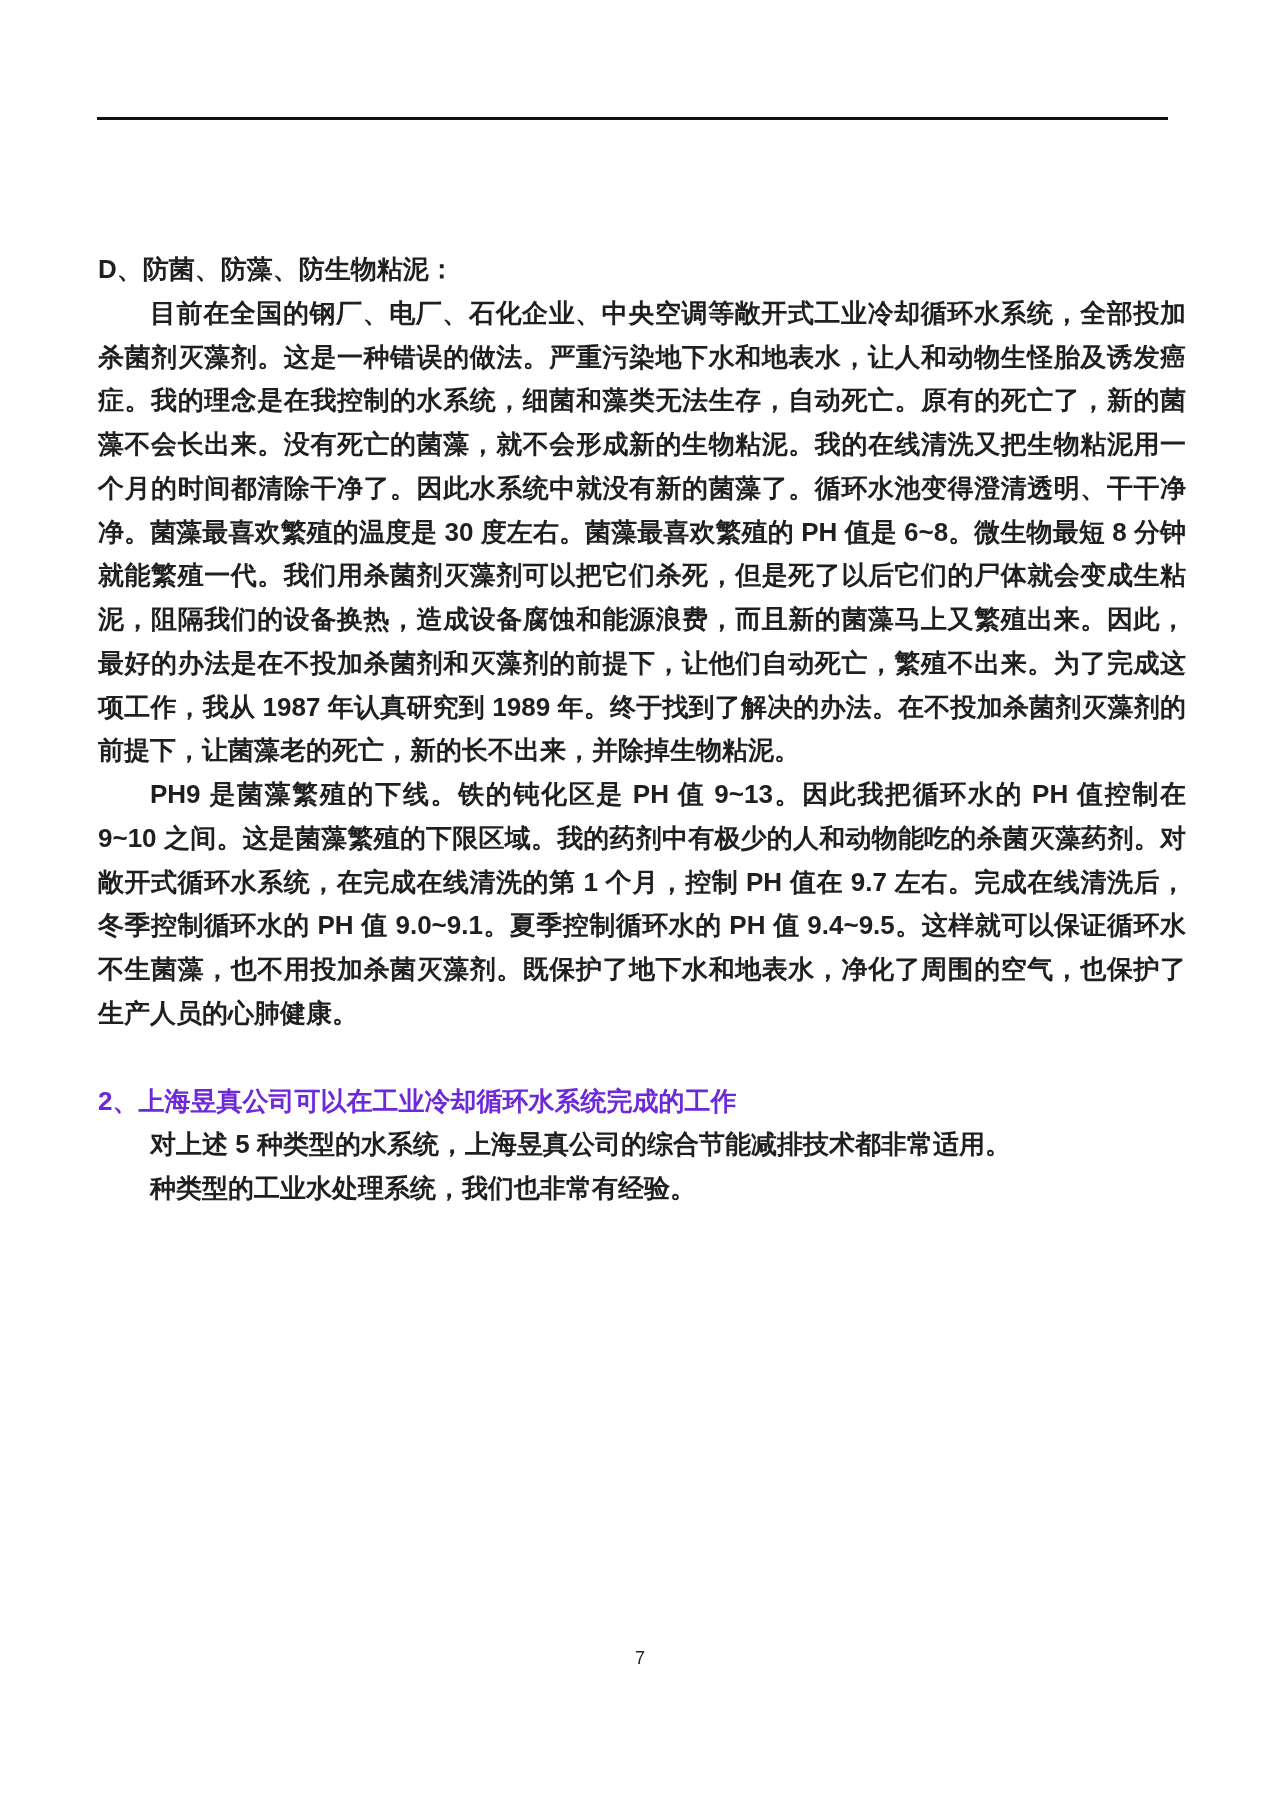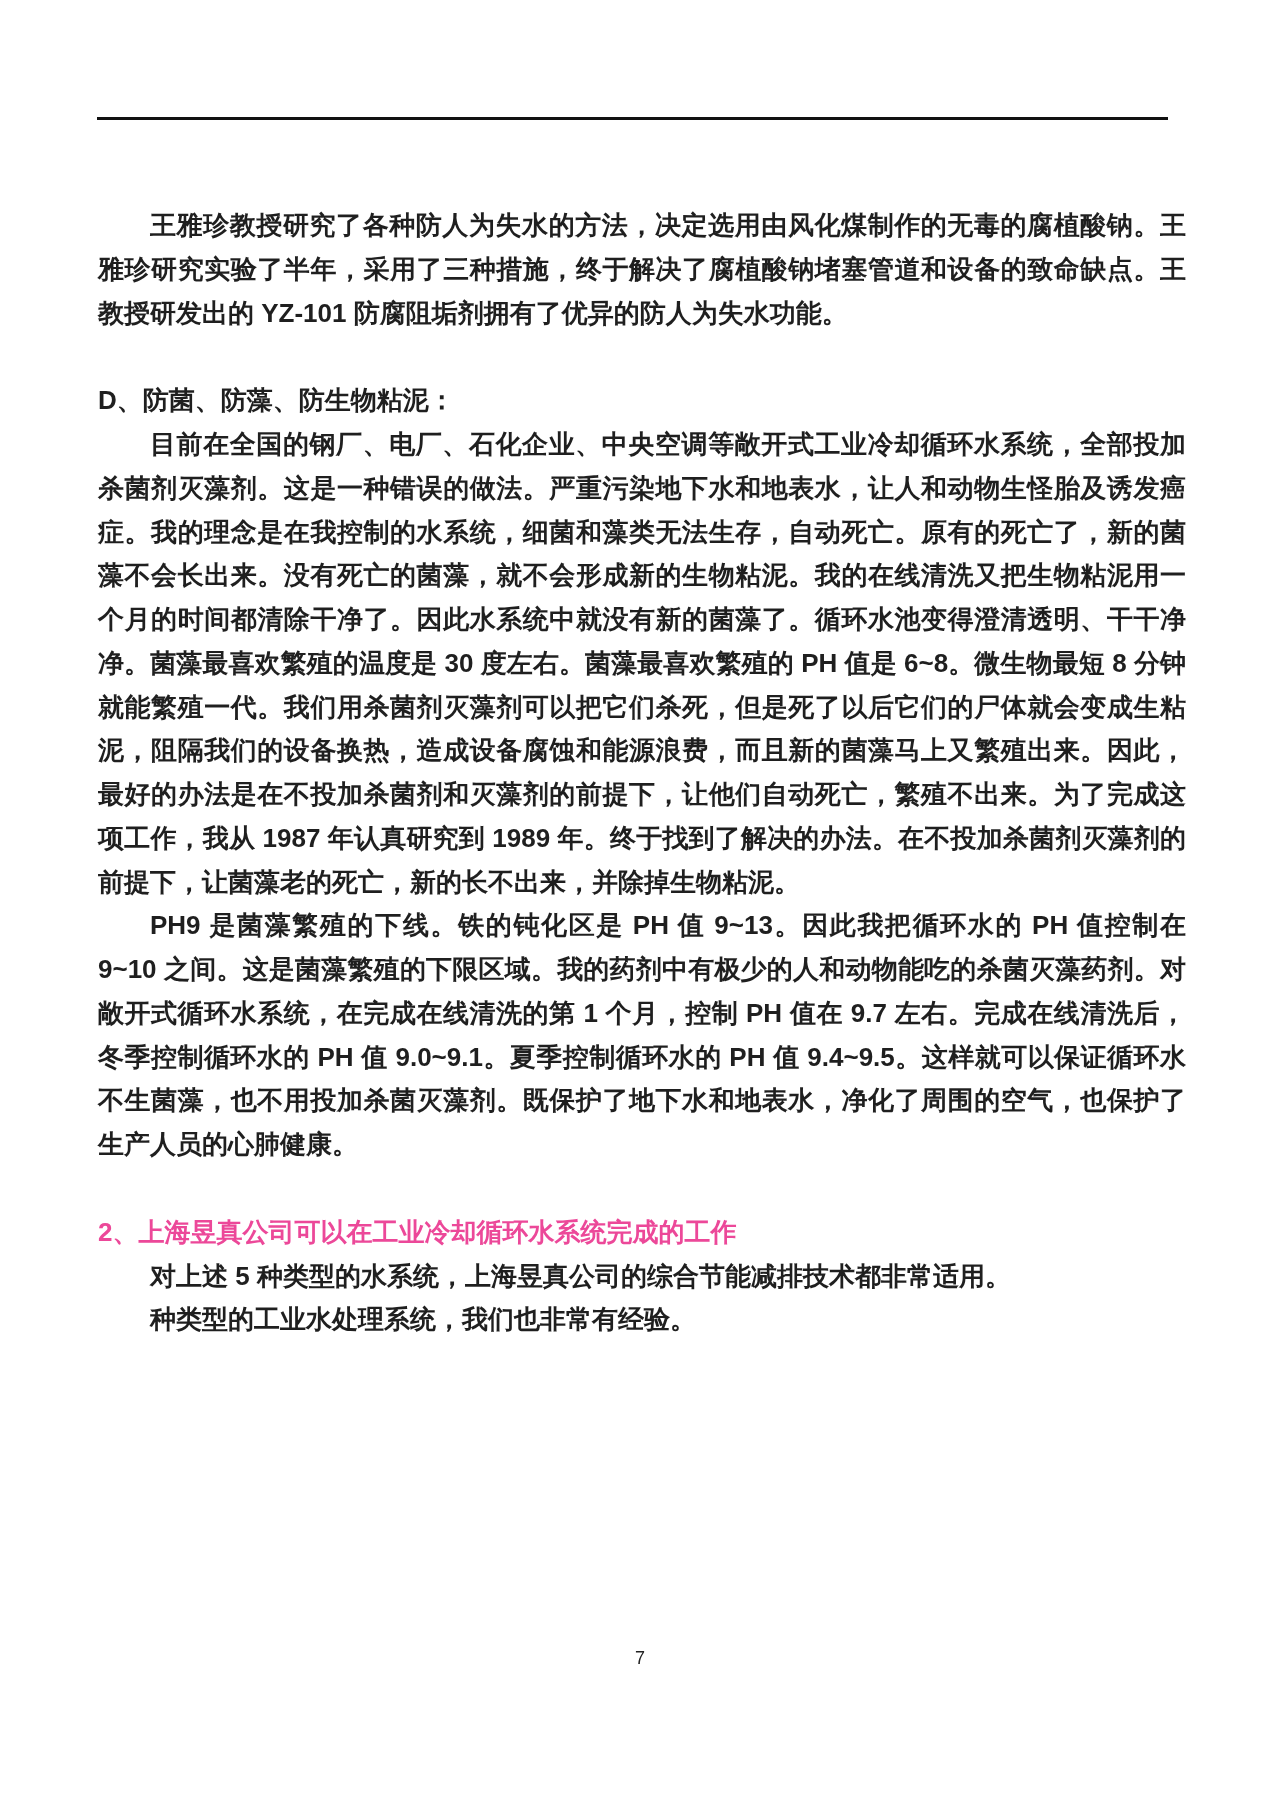--- a/index.html
+++ b/index.html
@@ -29,40 +29,39 @@
     font-size: 26px;
     line-height: 43.75px;
     font-weight: 700;
     text-align: justify;
     text-justify: inter-character;
   }
   .content p.body { text-indent: 2em; }
   .content p.heading { text-indent: 0; margin-top: 44px; }
   .seg-default { color: #1f1f1f; }
   .seg-red { color: #c00000; }
-  .seg-green { color: #ec4899; }
+  .seg-green { color: #6d28d9; }
   .page-number {
     position: absolute;
     left: 0;
     right: 0;
     top: 1648px;
     text-align: center;
     font-size: 18px;
     font-weight: 400;
     color: #222222;
     font-family: "Liberation Sans", "DejaVu Sans", sans-serif;
   }
 </style>
 </head>
 <body>
 
 <div class="page">
   <div class="header-rule"></div>
   <div class="content" id="content">
-      <p class="body"><span class="seg-default">王雅珍教授研究了各种防人为失水的方法，决定选用由风化煤制作的无毒的腐植酸钠。王雅珍研究实验了半年，采用了三种措施，终于解决了腐植酸钠堵塞管道和设备的致命缺点。王教授研发出的 YZ-101 防腐阻垢剂拥有了优异的防人为失水功能。</span></p>
       <p class="heading"><span class="seg-default">D、防菌、防藻、防生物粘泥：</span></p>
       <p class="body"><span class="seg-default">目前在全国的钢厂、电厂、石化企业、中央空调等敞开式工业冷却循环水系统，全部投加杀菌剂灭藻剂。这是一种错误的做法。严重污染地下水和地表水，让人和动物生怪胎及诱发癌症。我的理念是在我控制的水系统，细菌和藻类无法生存，自动死亡。原有的死亡了，新的菌藻不会长出来。没有死亡的菌藻，就不会形成新的生物粘泥。我的在线清洗又把生物粘泥用一个月的时间都清除干净了。因此水系统中就没有新的菌藻了。循环水池变得澄清透明、干干净净。菌藻最喜欢繁殖的温度是 30 度左右。菌藻最喜欢繁殖的 PH 值是 6~8。微生物最短 8 分钟就能繁殖一代。我们用杀菌剂灭藻剂可以把它们杀死，但是死了以后它们的尸体就会变成生粘泥，阻隔我们的设备换热，造成设备腐蚀和能源浪费，而且新的菌藻马上又繁殖出来。因此，最好的办法是在不投加杀菌剂和灭藻剂的前提下，让他们自动死亡，繁殖不出来。为了完成这项工作，我从 1987 年认真研究到 1989 年。终于找到了解决的办法。在不投加杀菌剂灭藻剂的前提下，让菌藻老的死亡，新的长不出来，并除掉生物粘泥。</span></p>
       <p class="body"><span class="seg-default">PH9 是菌藻繁殖的下线。铁的钝化区是 PH 值 9~13。因此我把循环水的 PH 值控制在 9~10 之间。这是菌藻繁殖的下限区域。我的药剂中有极少的人和动物能吃的杀菌灭藻药剂。对敞开式循环水系统，在完成在线清洗的第 1 个月，控制 PH 值在 9.7 左右。完成在线清洗后，冬季控制循环水的 PH 值 9.0~9.1。夏季控制循环水的 PH 值 9.4~9.5。这样就可以保证循环水不生菌藻，也不用投加杀菌灭藻剂。既保护了地下水和地表水，净化了周围的空气，也保护了生产人员的心肺健康。</span></p>
       <p class="heading"><span class="seg-green">2、上海昱真公司可以在工业冷却循环水系统完成的工作</span></p>
       <p class="body"><span class="seg-default">对上述 5 种类型的水系统，上海昱真公司的综合节能减排技术都非常适用。</span></p>
       <p class="body"><span class="seg-default">种类型的工业水处理系统，我们也非常有经验。</span></p>
     </div>
   <div class="page-number">7</div>
 </div>
 

